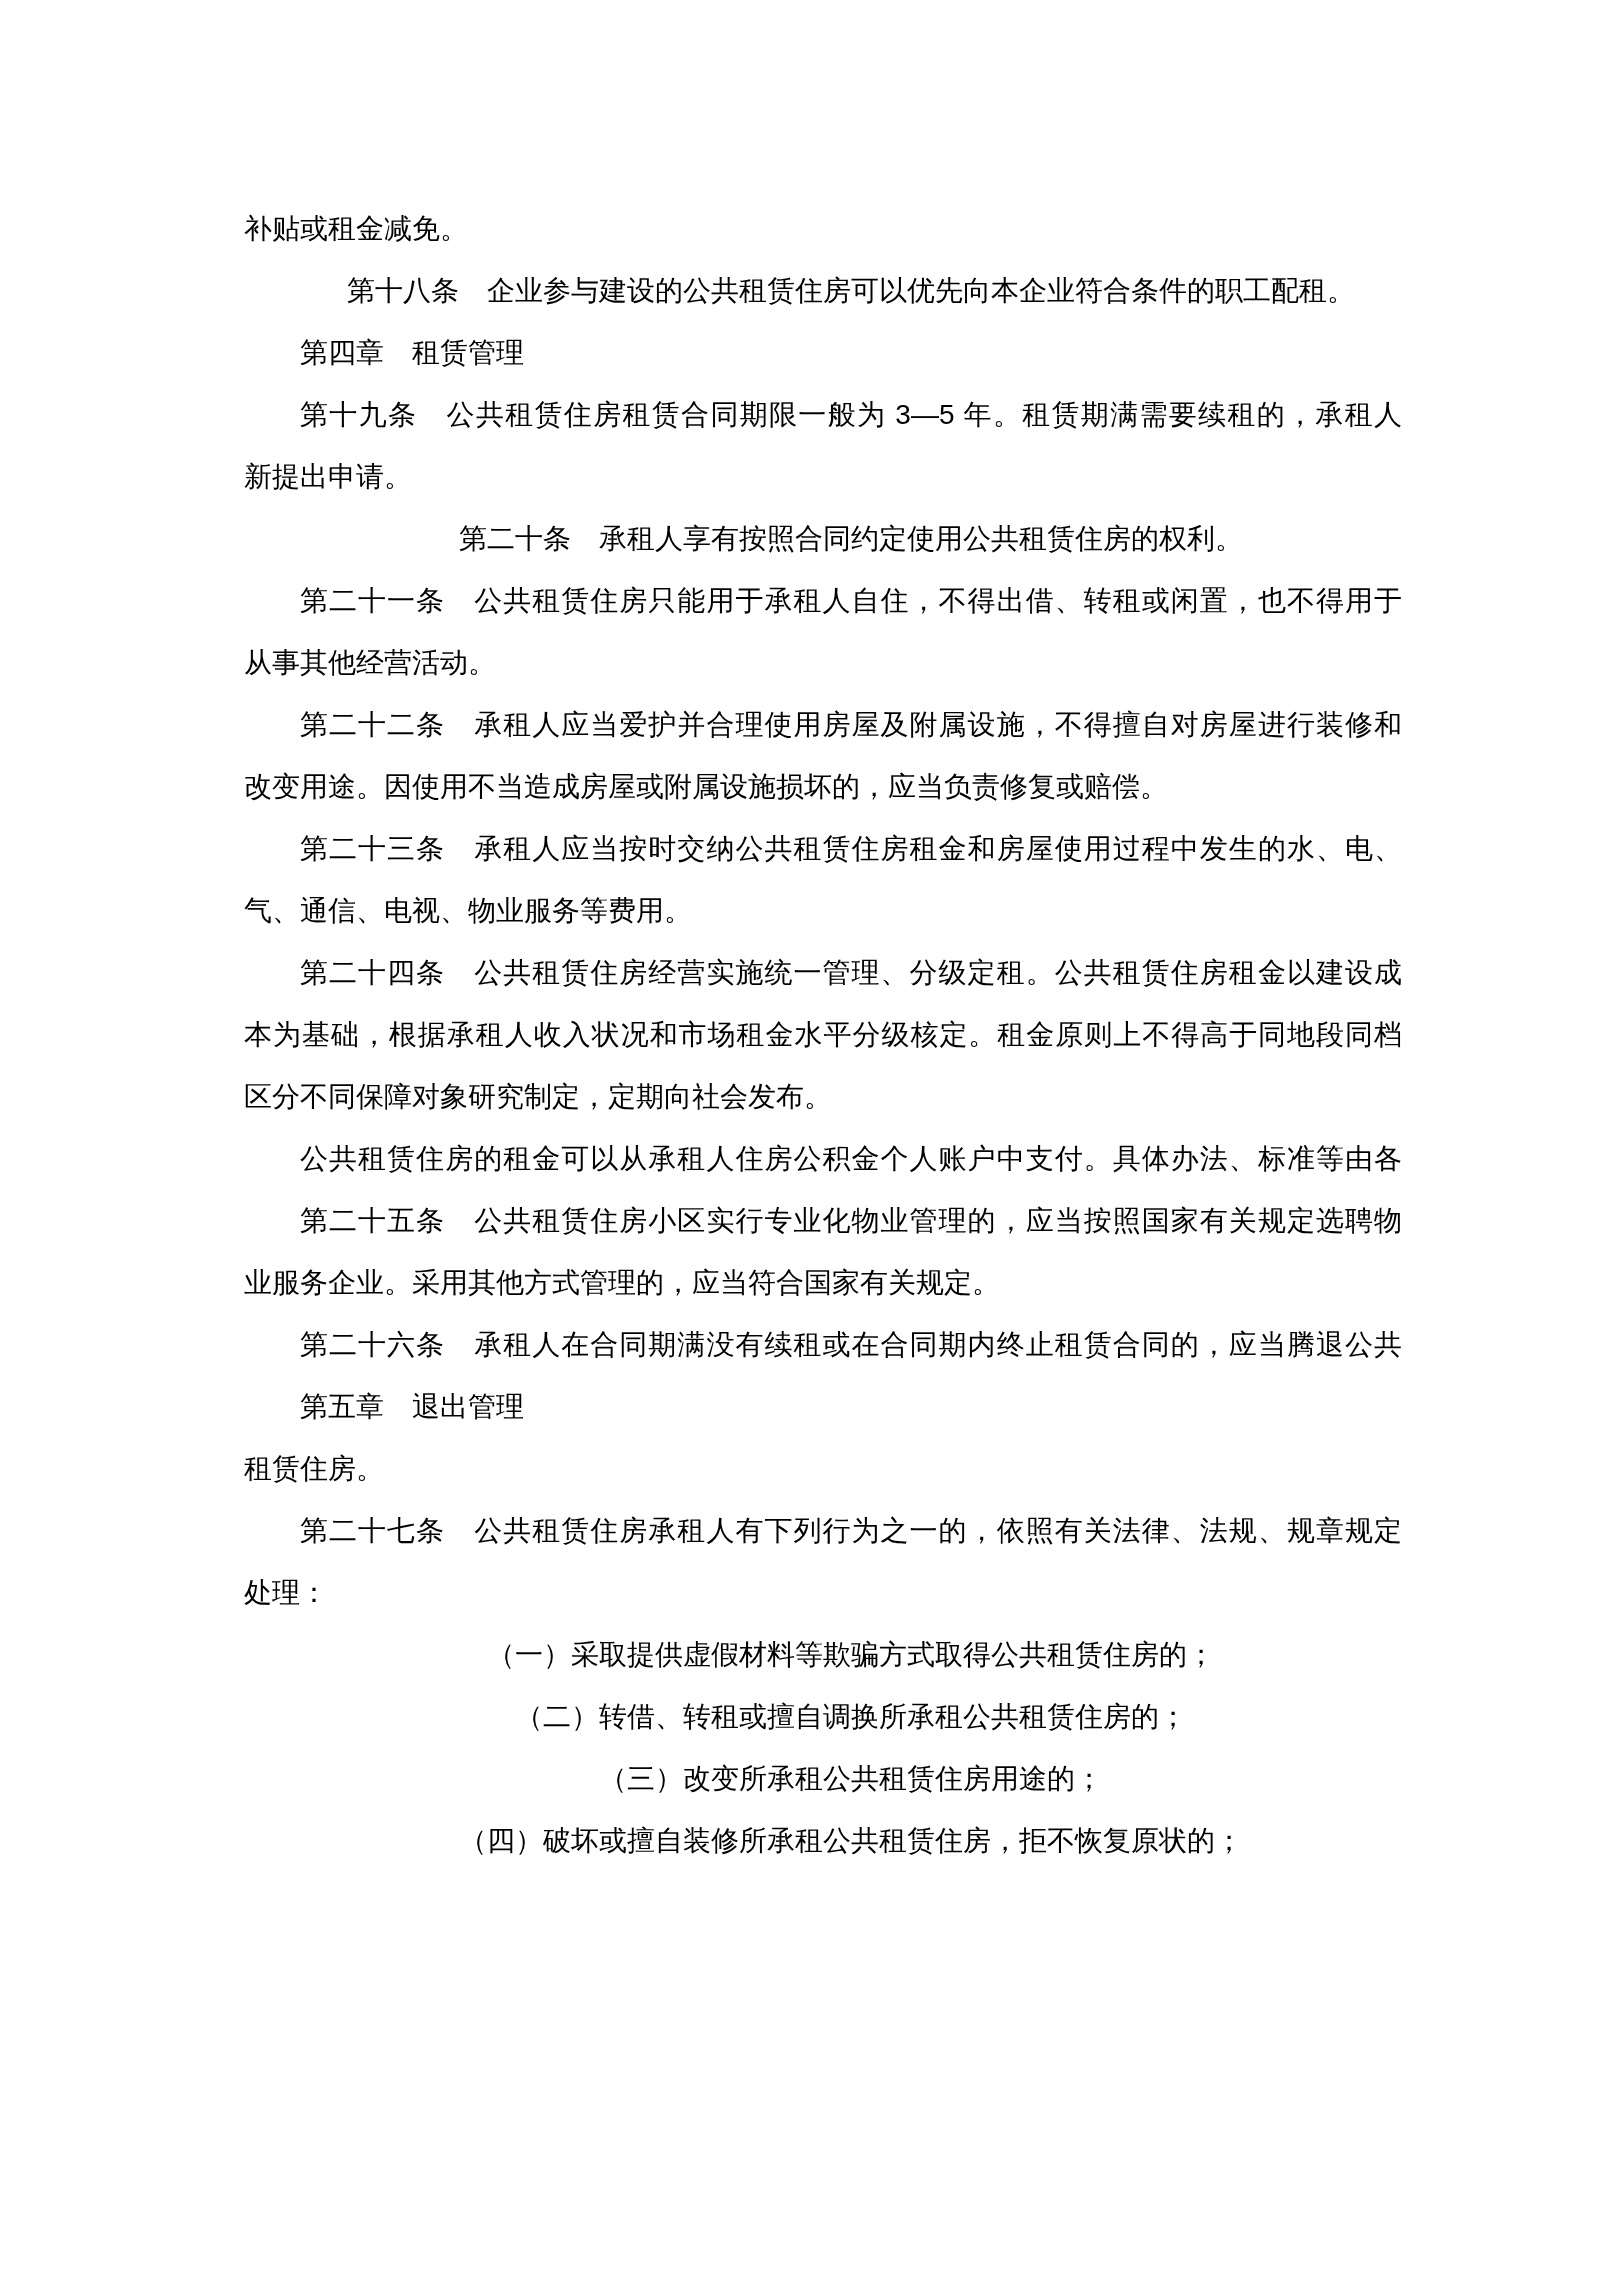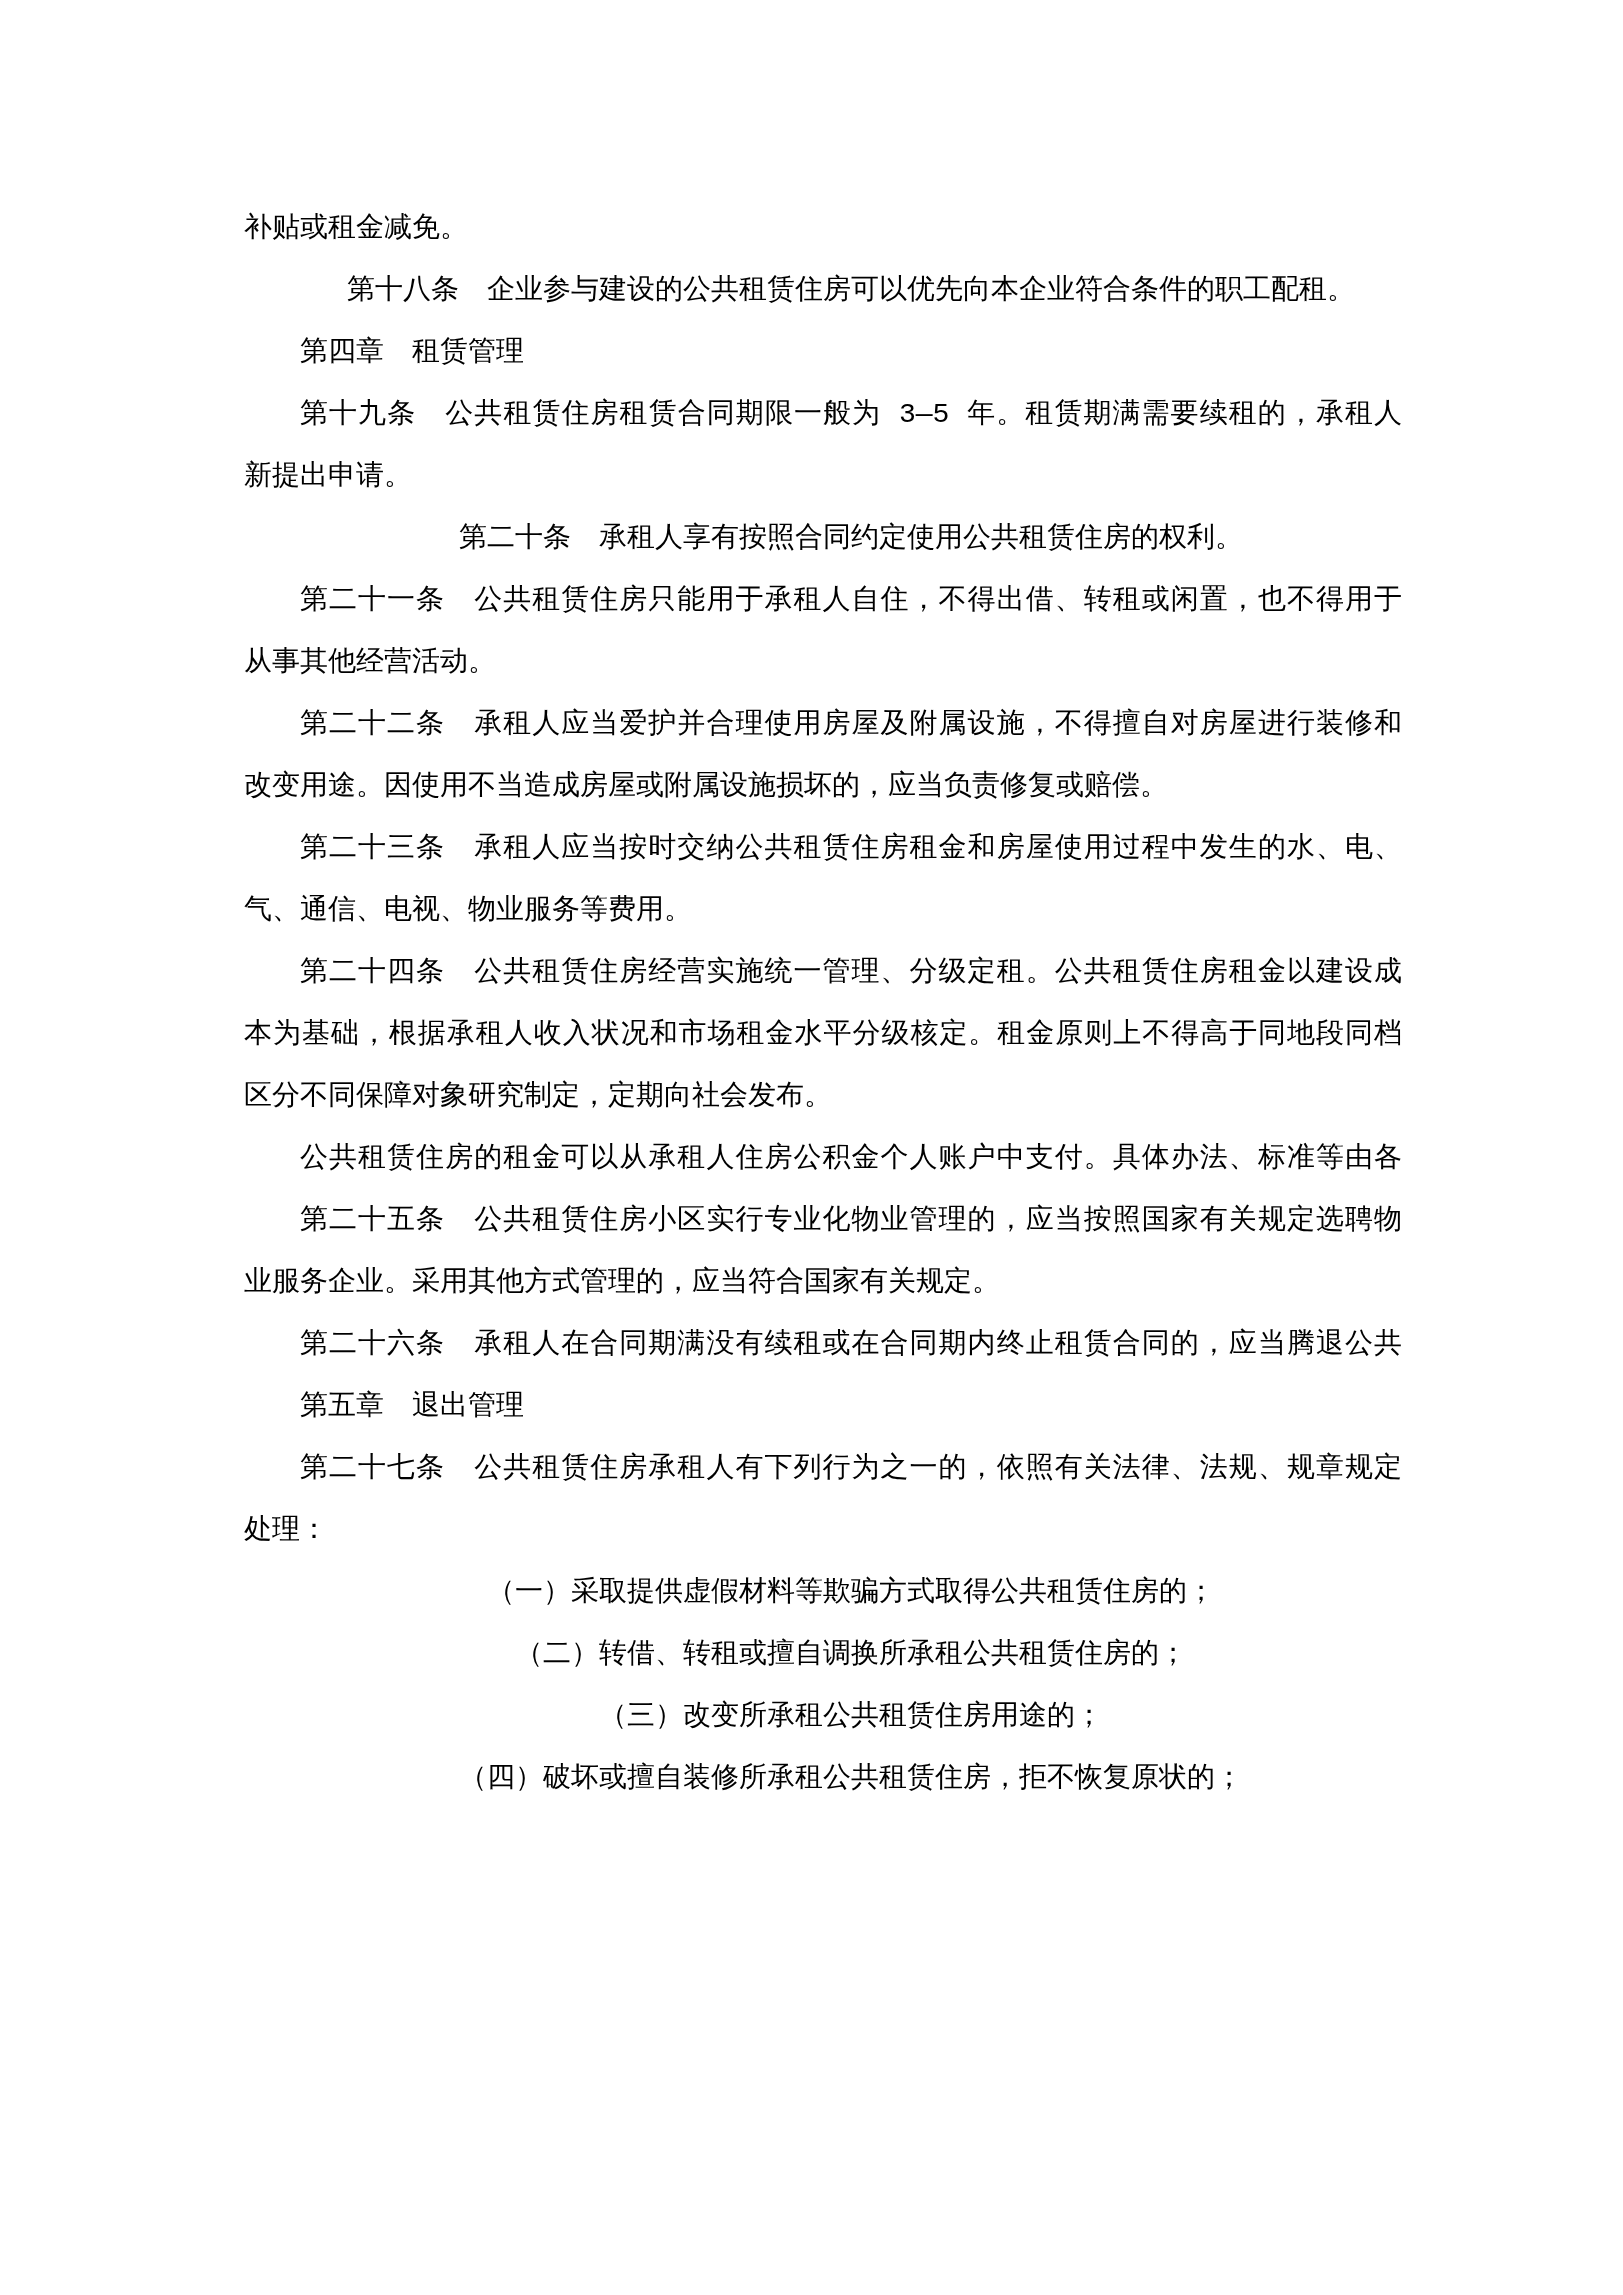--- a/index.html
+++ b/index.html
@@ -9,21 +9,21 @@
   }
   .page {
     position: relative;
     width: 1623px;
     height: 2295px;
     margin: 0 auto;
     background: #ffffff;
     color: #000000;
     box-sizing: border-box;
     padding: 198px 221px 0 244px;
-    font-family: Liberation Mono, monospace;
+    font-family: Liberation Sans, sans-serif;
     font-size: 28px;
     overflow: hidden;
   }
   .doc-body {
     width: 1158px;
   }
   .line {
     height: 62px;
     line-height: 62px;
     white-space: pre-wrap;
@@ -71,20 +71,21 @@
       <div class="line indent-fill">第二十三条　承租人应当按时交纳公共租赁住房租金和房屋使用过程中发生的水、电、</div>
       <div class="line plain">气、通信、电视、物业服务等费用。</div>
       <div class="line indent-fill">第二十四条　公共租赁住房经营实施统一管理、分级定租。公共租赁住房租金以建设成</div>
       <div class="line fill">本为基础，根据承租人收入状况和市场租金水平分级核定。租金原则上不得高于同地段同档</div>
       <div class="line plain">区分不同保障对象研究制定，定期向社会发布。</div>
       <div class="line indent-fill">公共租赁住房的租金可以从承租人住房公积金个人账户中支付。具体办法、标准等由各</div>
       <div class="line indent-fill">第二十五条　公共租赁住房小区实行专业化物业管理的，应当按照国家有关规定选聘物</div>
       <div class="line plain">业服务企业。采用其他方式管理的，应当符合国家有关规定。</div>
       <div class="line indent-fill">第二十六条　承租人在合同期满没有续租或在合同期内终止租赁合同的，应当腾退公共</div>
       <div class="line heading">第五章　退出管理</div>
+      <div class="line plain">租赁住房。</div>
       <div class="line indent-fill">第二十七条　公共租赁住房承租人有下列行为之一的，依照有关法律、法规、规章规定</div>
       <div class="line plain">处理：</div>
       <div class="line indent">（一）采取提供虚假材料等欺骗方式取得公共租赁住房的；</div>
       <div class="line indent">（二）转借、转租或擅自调换所承租公共租赁住房的；</div>
       <div class="line indent">（三）改变所承租公共租赁住房用途的；</div>
       <div class="line indent">（四）破坏或擅自装修所承租公共租赁住房，拒不恢复原状的；</div>
     </div>
 </div>
 
 

